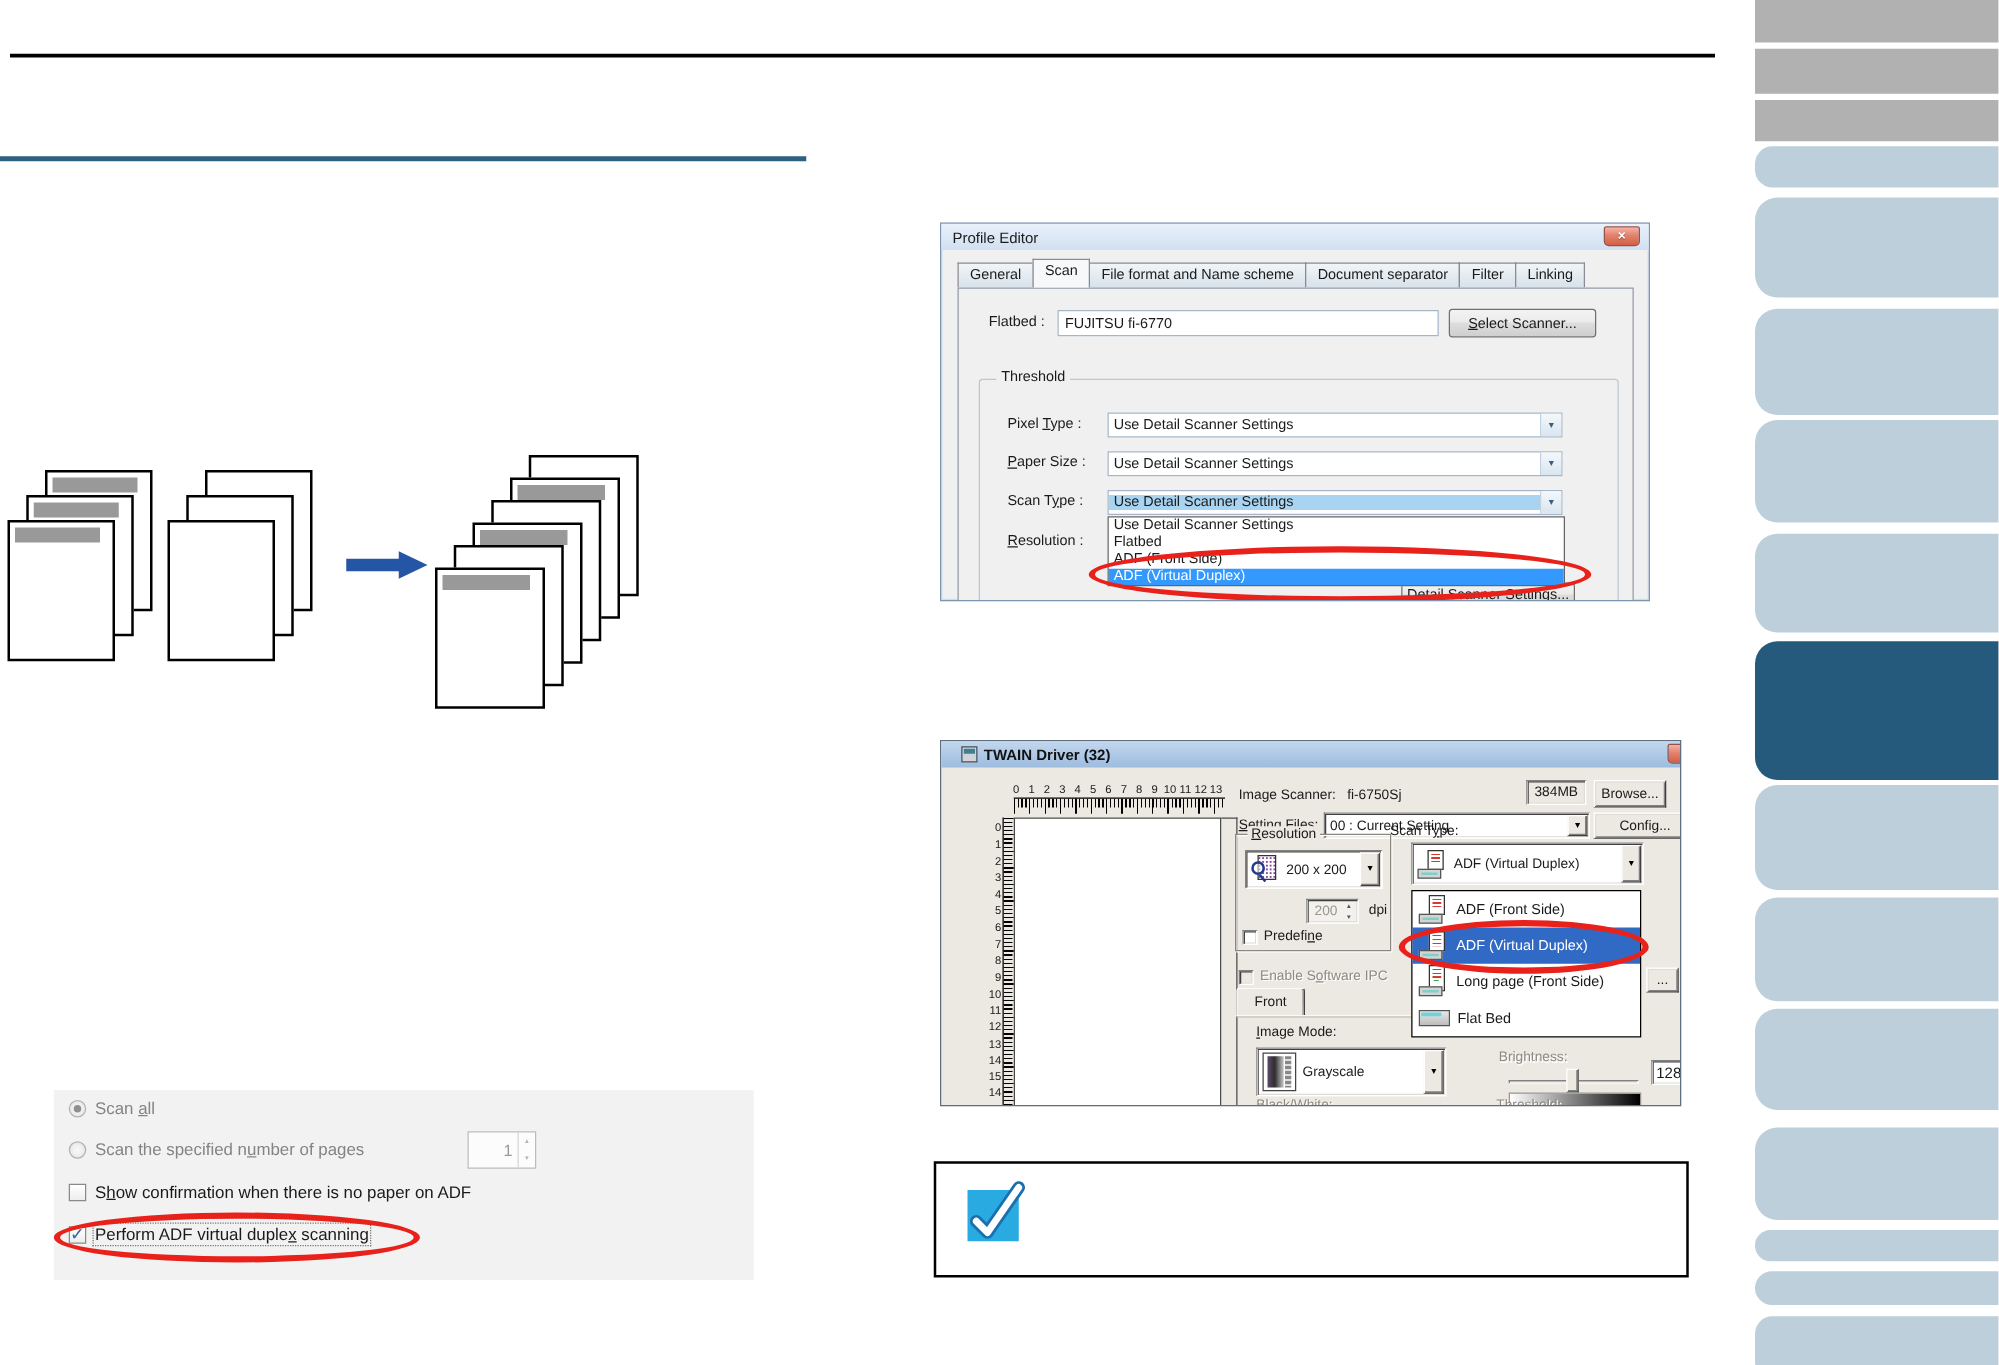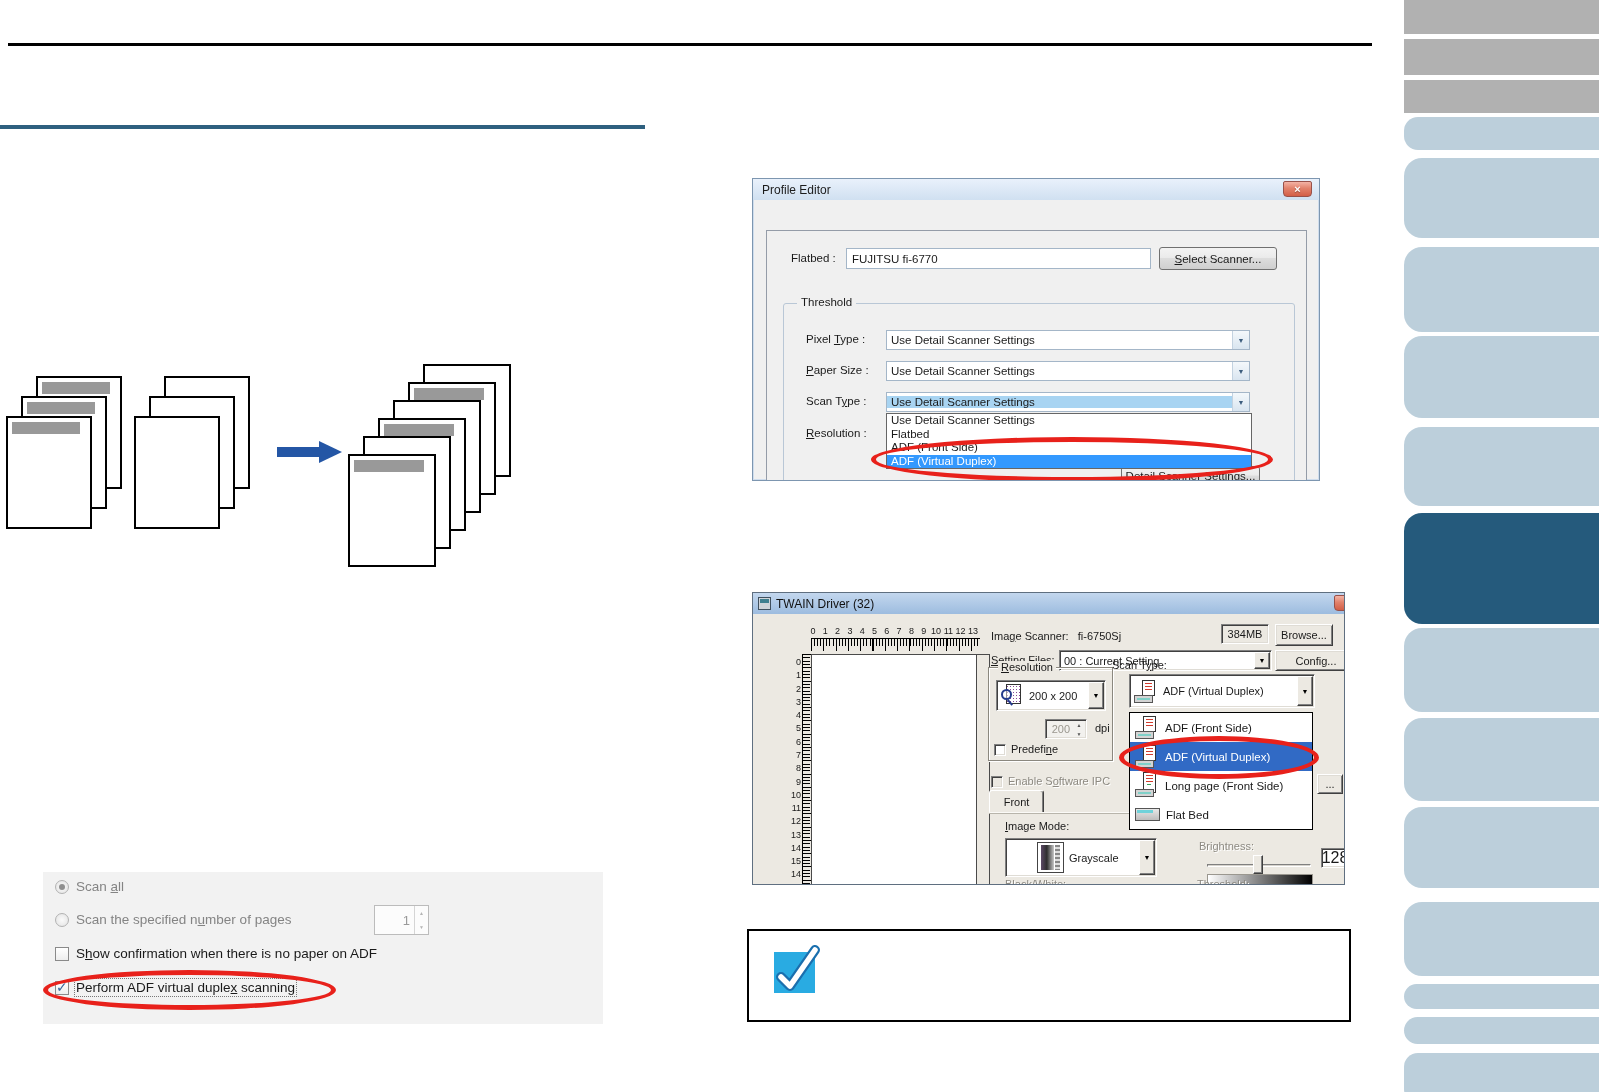--- a/index.html
+++ b/index.html
@@ -49,21 +49,21 @@
   #pe-group-lbl{left:44px;top:117px;background:#f0f0f0;padding:0 4px;font-size:11.5px;}
   .pe-combo{left:133px;width:364px;height:20px;}
   .pe-combo.hl .txt{background:#a8d4f2;}
   #pe-list{left:133px;top:234px;width:366px;border:1px solid #666;background:#fff;z-index:6;}
   .pe-item{height:13.5px;line-height:13.5px;font-size:11.5px;padding-left:4px;white-space:nowrap;}
   .pe-item.sel{background:#3399ff;color:#fff;}
   #pe-detail-btn{left:368px;top:287px;width:139px;height:20px;z-index:2;}
 
   
   #tw{left:752px;top:592px;width:593px;height:293px;border:1px solid #5f6f80;background:#ece9e2;overflow:hidden;}
-  #tw .titlebar{position:absolute;left:0;top:0;right:0;height:21px;background:linear-gradient(#c3d7ee,#9dbcdf);display:flex;align-items:center;gap:5px;padding-left:5px;font-size:12px;font-weight:normal;color:#111;}
+  #tw .titlebar{position:absolute;left:0;top:0;right:0;height:21px;background:linear-gradient(#c3d7ee,#9dbcdf);display:flex;align-items:center;gap:5px;padding-left:16px;font-size:12px;font-weight:bold;color:#111;}
   .tw-title-icon{width:13px;height:13px;background:#cfd4d9;border:1px solid #40505e;position:relative;}
   .tw-title-icon::after{content:"";position:absolute;left:1px;top:1px;right:1px;height:4px;background:#3f7f8f;}
   #tw .lbl{position:absolute;font-size:11px;white-space:nowrap;}
   #hticks{left:58px;top:45px;width:169px;height:13px;border-top:1px solid #000;background:repeating-linear-gradient(90deg,#000 0 1px,transparent 1px 12.3px) 0 0/100% 100% no-repeat,repeating-linear-gradient(90deg,#000 0 1px,transparent 1px 3.08px) 0 0/100% 7px no-repeat;}
   #vticks{left:49px;top:61px;width:10px;height:232px;border-left:1px solid #000;background:repeating-linear-gradient(180deg,#000 0 1px,transparent 1px 13.28px) 0 0/100% 100% no-repeat,repeating-linear-gradient(180deg,#000 0 1px,transparent 1px 3.32px) 0 0/7px 100% no-repeat;}
   .hnum{position:absolute;width:14px;text-align:center;font-size:9px;}
   .vnum{position:absolute;width:15px;text-align:right;font-size:9px;}
   #tw-preview{left:58px;top:61px;width:166px;height:232px;background:#fff;border:1px solid #4a4a4a;}
   #tw-hatch{left:224px;top:61px;width:13px;height:232px;border:1px solid #4a4a4a;border-left:none;background:#f0efec repeating-linear-gradient(45deg,#9a9a9a 0 1px,transparent 1px 4px),#f0efec repeating-linear-gradient(-45deg,#9a9a9a 0 1px,transparent 1px 4px);}
   #tw-list{left:376px;top:119px;width:184px;border:1px solid #000;background:#fff;z-index:6;}
@@ -160,20 +160,28 @@
   </div>
 
   <div id="pe" class="abs">
     <div class="titlebar">
       <span>Profile Editor</span>
     </div>
     <div class="close7" style="right:7px;">
         <span>×</span>
       </div>
 
+    <div id="pe-tabs">
+      <div class="tab7"><span>General</span></div>
+      <div class="tab7 active"><span>Scan</span></div>
+      <div class="tab7"><span>File format and Name scheme</span></div>
+      <div class="tab7"><span>Document separator</span></div>
+      <div class="tab7"><span>Filter</span></div>
+      <div class="tab7"><span>Linking</span></div>
+    </div>
 
     <div id="pe-pane"></div>
 
     <div class="lbl" style="left:38px;top:73px;">Flatbed :</div>
     <div id="pe-scanner-input" class="abs">
         <span>FUJITSU fi-6770</span>
       </div>
     <div class="abs win7-btn" style="left:406px;top:68px;width:118px;height:23px;">
         <span><u>S</u>elect Scanner...</span>
       </div>
@@ -353,32 +361,32 @@
 
     <div class="abs cls-sunken" style="left:238px;top:183px;width:12px;height:12px;background:#ece9e2;"></div>
     <div class="lbl cls-gray" style="left:255px;top:182px;">Enable S<u>o</u>ftware IPC</div>
 
     <div class="abs front-tab">
         <span>Front</span>
       </div>
     <div class="abs pane-line"></div>
 
     <div class="lbl" style="left:252px;top:227px;"><u>I</u>mage Mode:</div>
-    <div class="abs cls-sunken cls-combo" style="left:252px;top:245px;width:152px;height:39px;padding-left:27px;">
+    <div class="abs cls-sunken cls-combo" style="left:252px;top:245px;width:152px;height:39px;">
       <span class="txt">
         <span class="ic ic-gray"></span>
         <span>Grayscale</span>
       </span>
       <span class="arrC">▼</span>
     </div>
 
     <div class="lbl cls-gray" style="left:446px;top:247px;">Brightness:</div>
     <div class="abs slider-track"></div>
     <div class="abs slider-thumb"></div>
-    <div class="abs cls-sunken" style="left:568px;top:255px;width:28px;height:20px;display:flex;align-items:center;justify-content:center;font-size:16px;">
+    <div class="abs cls-sunken" style="left:568px;top:255px;width:28px;height:20px;display:flex;align-items:center;justify-content:center;font-size:12px;">
         <span>128</span>
       </div>
     <div class="abs" id="tw-grad"></div>
 
     <div class="lbl cls-gray" style="left:252px;top:285px;">Black/White:</div>
     <div class="lbl cls-gray" style="left:444px;top:285px;">Threshold:</div>
 
     <div class="abs red-oval" style="left:366px;top:143px;width:200px;height:43px;"></div>
   </div>
 

